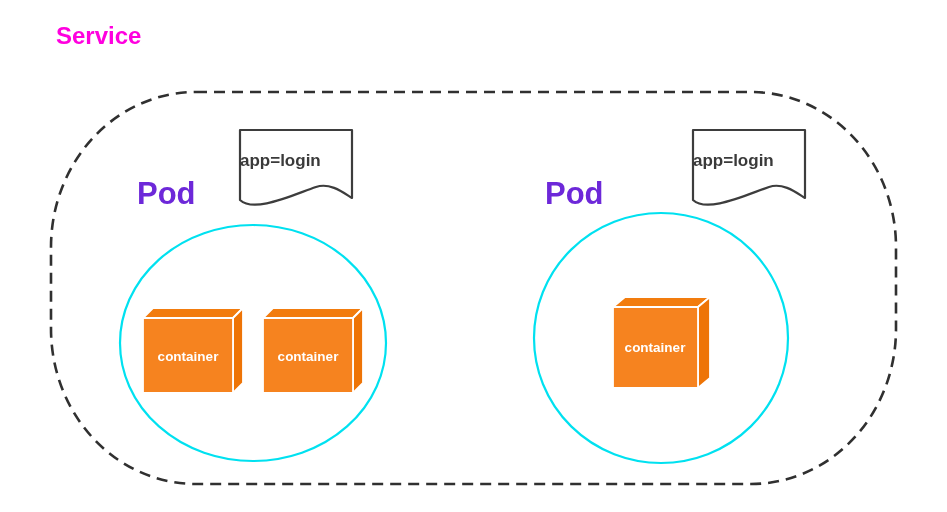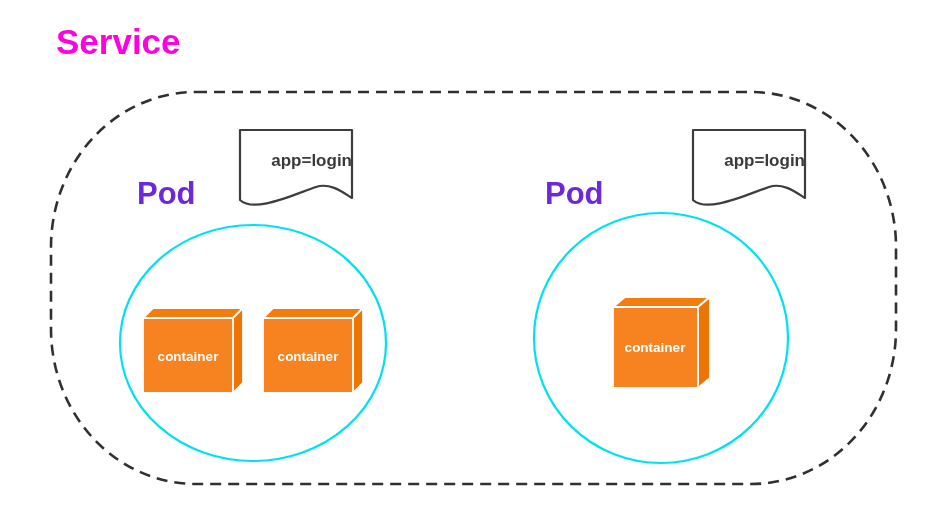--- a/index.html
+++ b/index.html
@@ -6,33 +6,33 @@
   #canvas{
     position:relative;
     width:947px;height:512px;
     background:#ffffff;
     font-family:"Liberation Sans", sans-serif;
     overflow:hidden;
   }
   .abs{position:absolute;}
   #service-title{
     left:56px;top:22px;
-    font-size:35px;font-weight:700;
+    font-size:24px;font-weight:700;
     color:#ff00df;
     letter-spacing:0px;
   }
   .pod-label{
     font-size:31px;font-weight:700;
     color:#6d28d9;
   }
   #pod-label-left{left:137px;top:176px;}
   #pod-label-right{left:545px;top:176px;}
   .selector-text{
     width:112px;
-    text-align:right;
+    text-align:left;
     font-size:17px;font-weight:700;
     color:#3a3a3a;
   }
   #selector-text-left{left:240px;top:151px;}
   #selector-text-right{left:693px;top:151px;}
   .container-label{
     transform:translate(-50%,-50%);
     font-size:13.5px;font-weight:700;
     color:#ffffff;
     white-space:nowrap;

